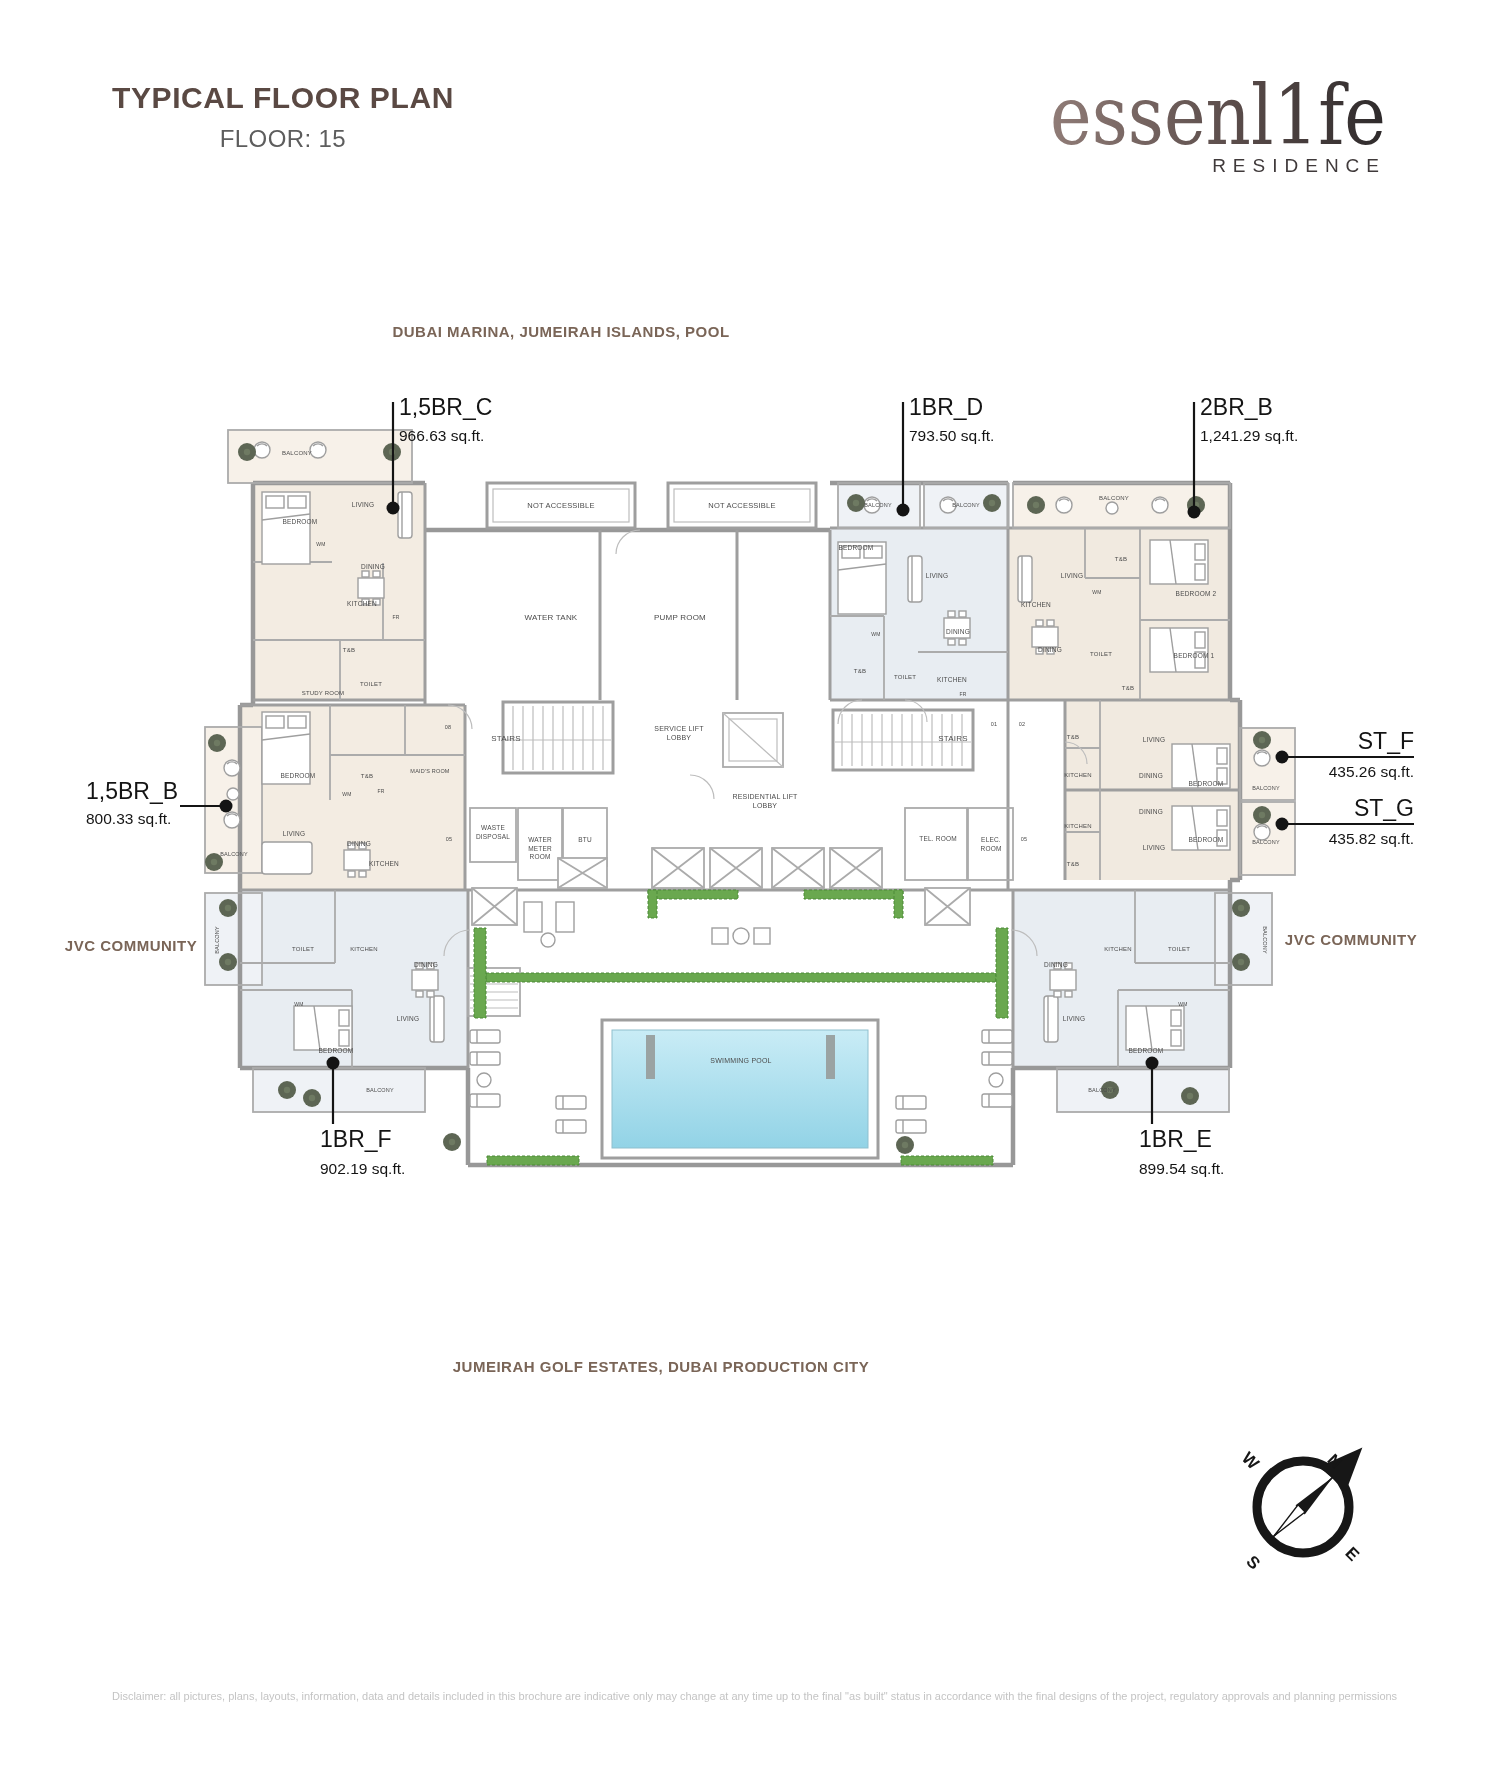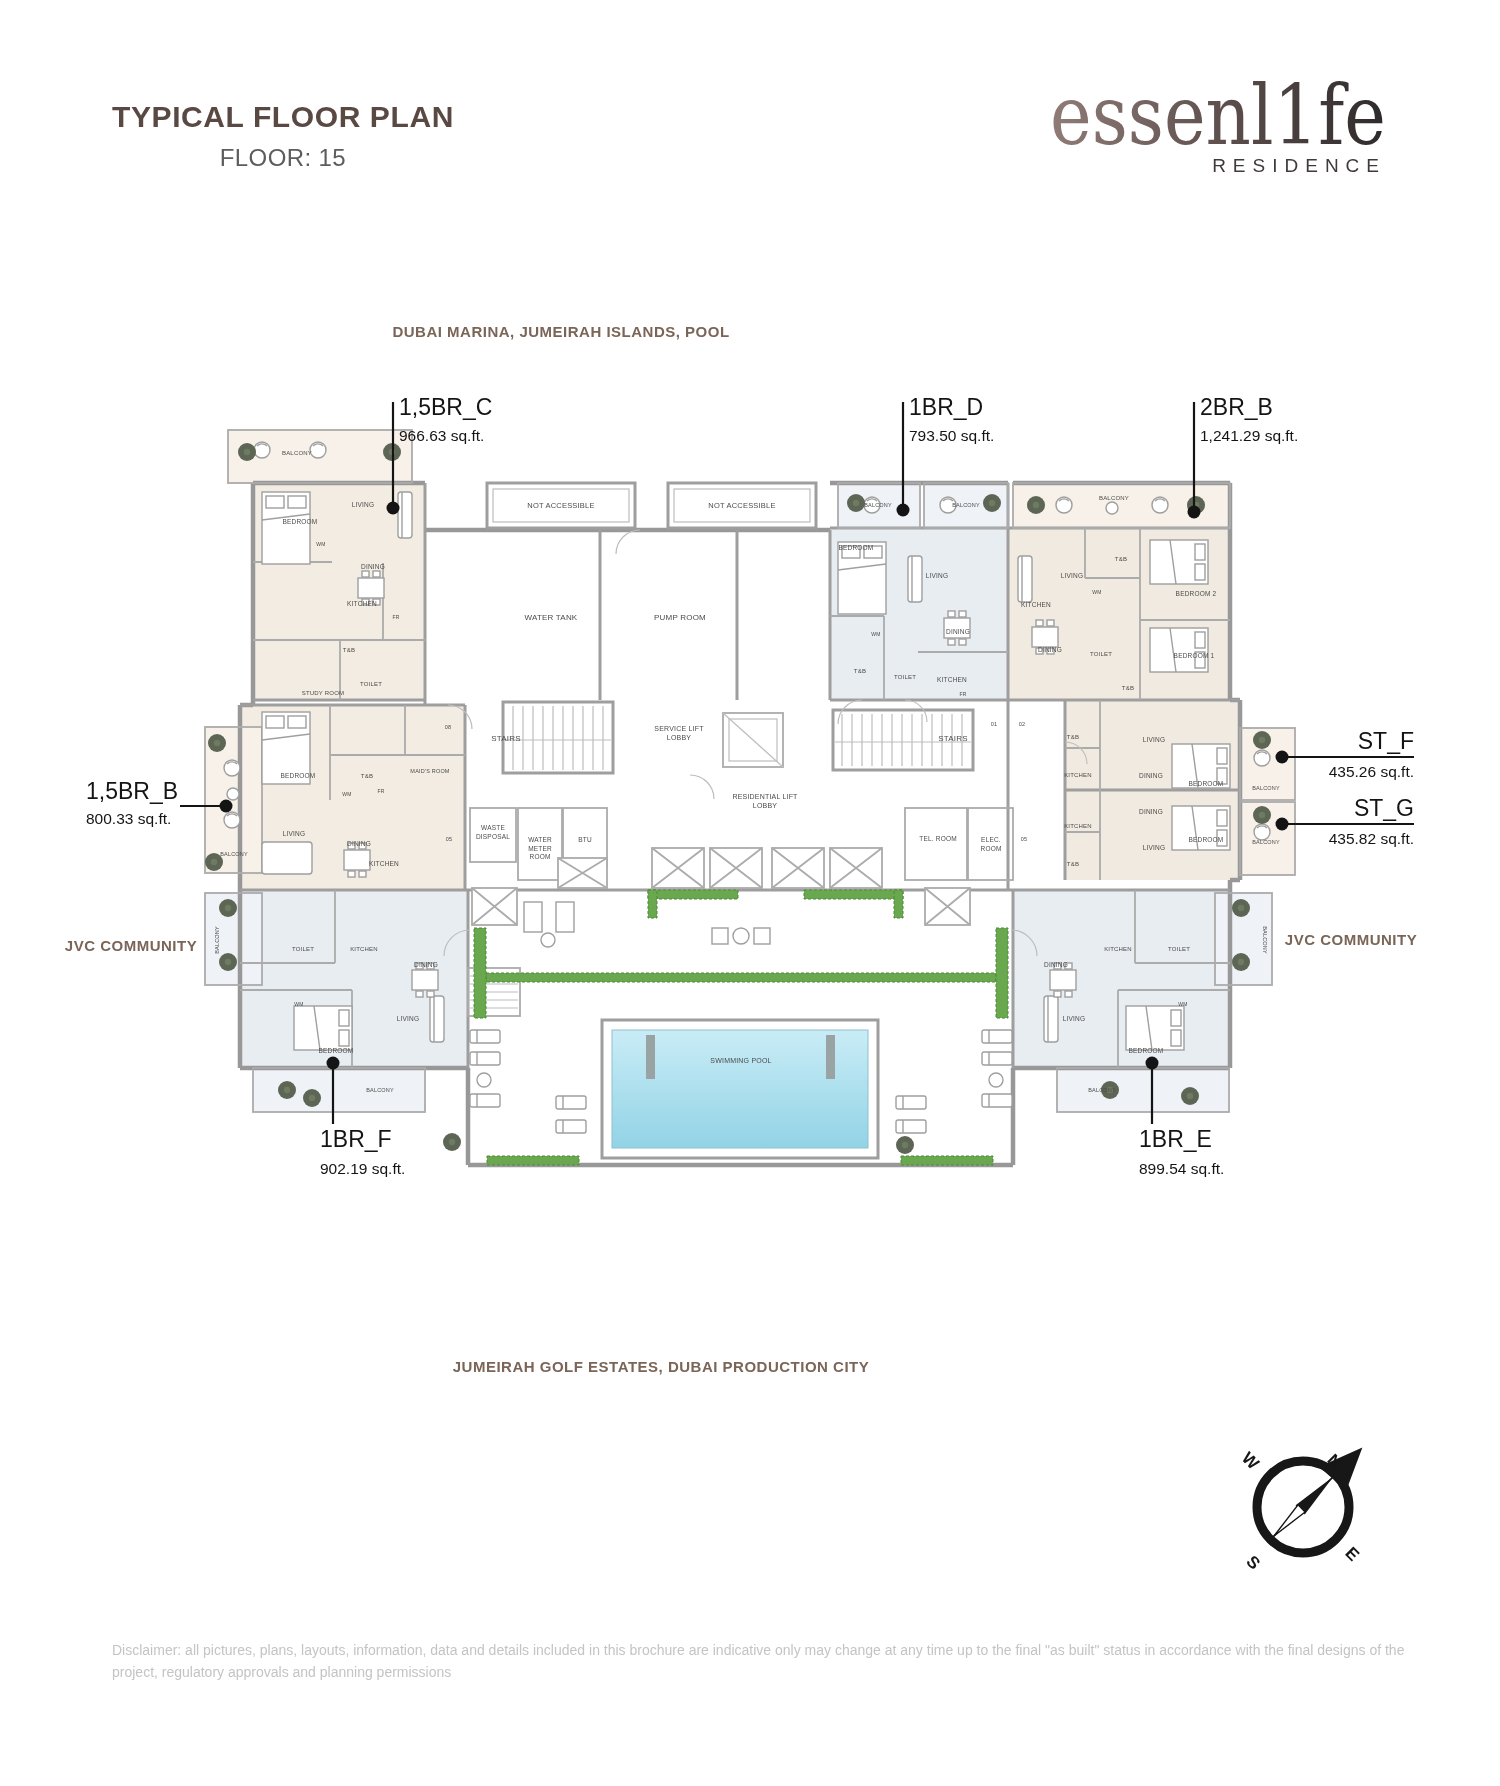--- a/index.html
+++ b/index.html
@@ -1,35 +1,35 @@
 <!DOCTYPE html>
 <html><head>
 <meta charset="utf-8">
 <style>
   html,body{margin:0;padding:0;background:#fff;}
   .page{position:relative;width:1500px;height:1786px;background:#fff;overflow:hidden;
         font-family:"Liberation Sans",sans-serif;}
   svg{display:block;}
   .plan-svg{position:absolute;left:0;top:0;}
   
-  .title-block{position:absolute;left:112px;top:100px;}
+  .title-block{position:absolute;left:112px;top:81px;}
   .title-block h1{margin:0;font-size:30px;font-weight:bold;color:#5a4943;letter-spacing:.6px;}
   .title-block p{margin:10px 0 0 0;font-size:24px;color:#5d5d5d;letter-spacing:.4px;text-align:center;}
   .logo-svg{position:absolute;left:1048px;top:64px;}
   
   .dir{font-family:"Liberation Sans",sans-serif;font-size:15px;font-weight:bold;fill:#7a6557;
        letter-spacing:.5px;text-anchor:middle;}
   .uid{font-family:"Liberation Sans",sans-serif;font-size:23px;fill:#141414;}
   .uarea{font-family:"Liberation Sans",sans-serif;font-size:15.5px;fill:#141414;}
   .end{text-anchor:end;}
   .rm{font-family:"Liberation Sans",sans-serif;fill:#4b4b4b;text-anchor:middle;letter-spacing:.2px;}
   .cmp{font-family:"Liberation Sans",sans-serif;font-size:17px;font-weight:bold;fill:#161616;
        text-anchor:middle;}
   .brand-res{font-family:"Liberation Sans",sans-serif;}
-  .disclaimer{position:absolute;left:112px;top:1640px;width:1330px;font-size:14px;
+  .disclaimer{position:absolute;left:112px;top:1688px;width:1330px;font-size:11px;
        line-height:1.55;color:#c4c4c4;}
   
   .w5{stroke:#989898;stroke-width:4.5;fill:none;}
   .w3{stroke:#9e9e9e;stroke-width:3;fill:none;}
   .w2{stroke:#ababab;stroke-width:1.8;fill:none;}
   .w1{stroke:#bdbdbd;stroke-width:1.2;fill:none;}
   .fur{stroke:#9f9f9f;stroke-width:1.4;fill:#ffffff;}
   .lead{stroke:#141414;stroke-width:2.2;fill:none;}
 </style>
 </head>

